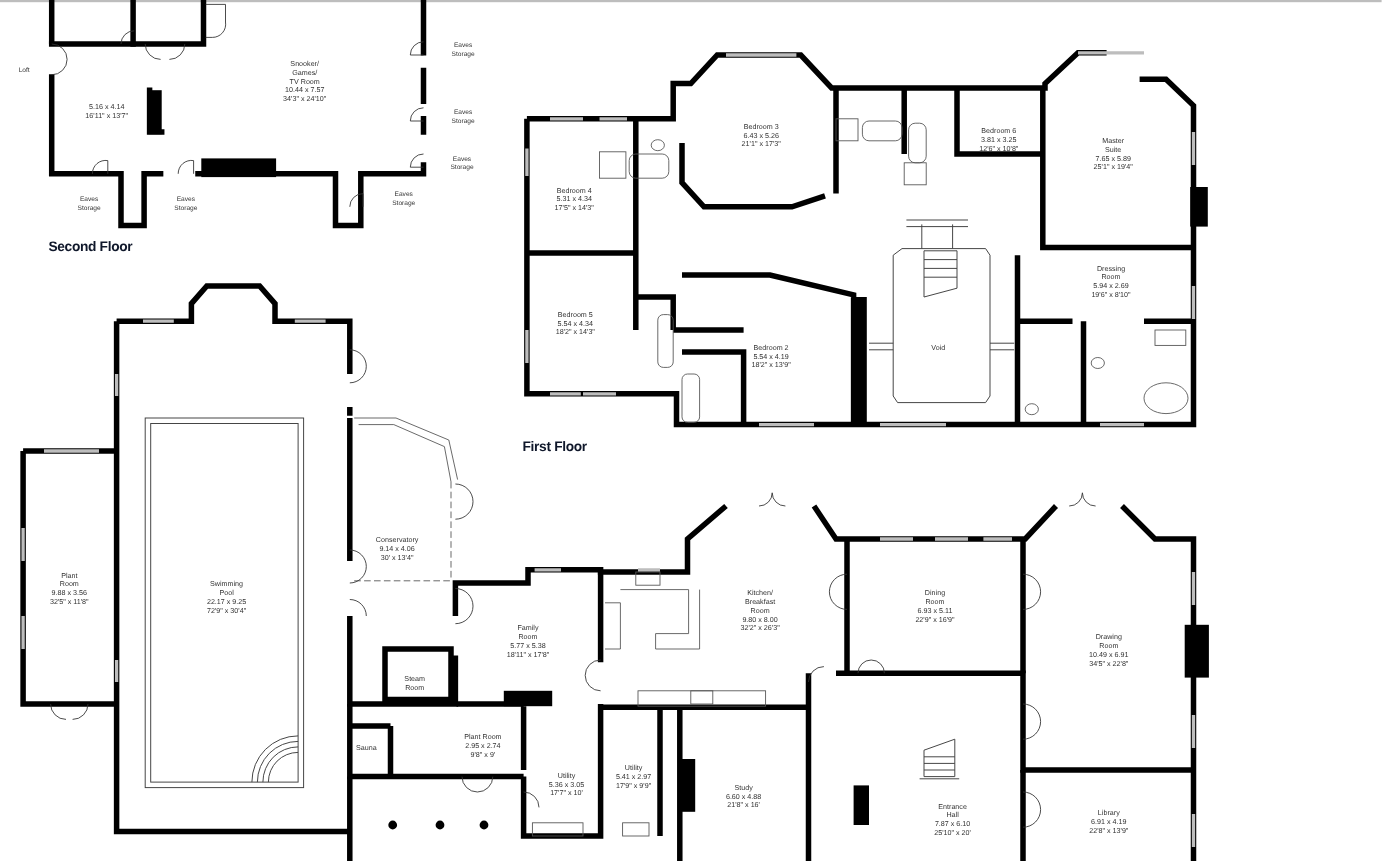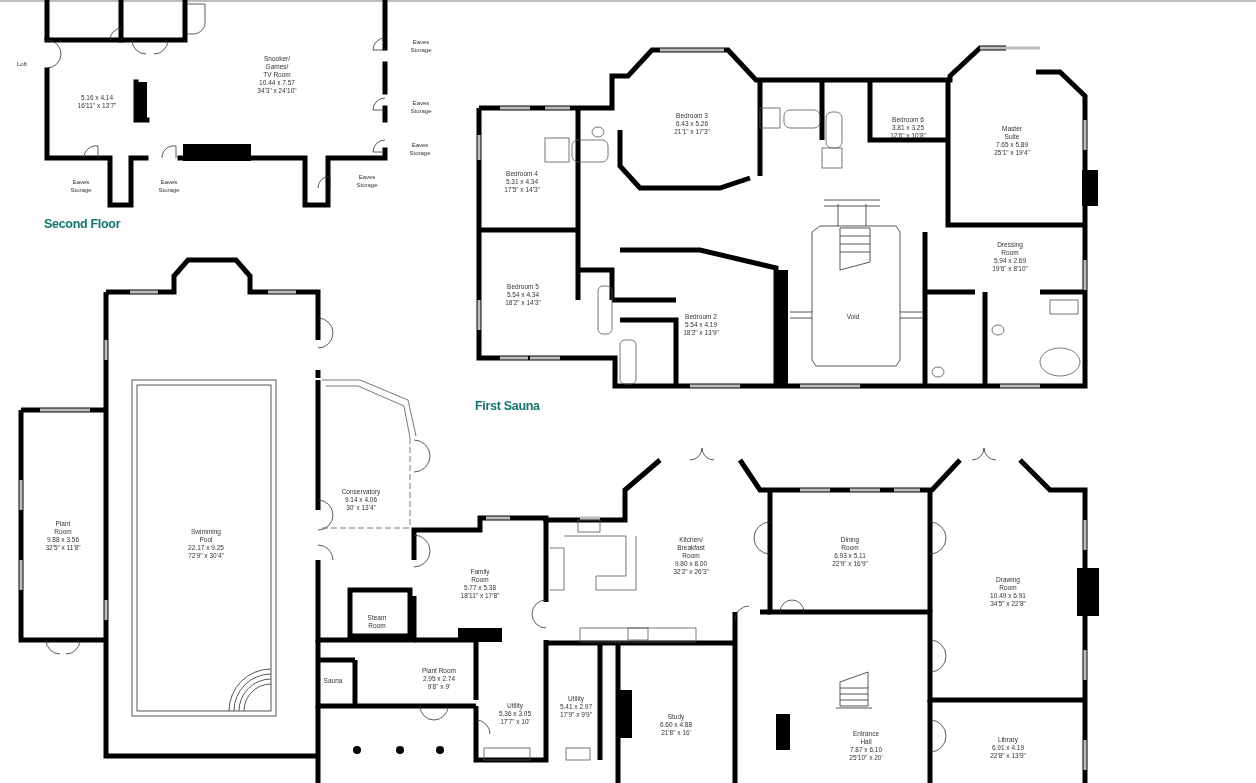--- a/index.html
+++ b/index.html
@@ -1,20 +1,20 @@
 <!DOCTYPE html>
 <html><head>
 <meta charset="utf-8">
 <style>
   html, body { margin:0; padding:0; background:#ffffff; }
   body { width:1256px; height:783px; overflow:hidden; position:relative; font-family:"Liberation Sans", sans-serif; }
   #plan { position:absolute; left:0; top:0; width:1256px; height:783px; }
   .topline { position:absolute; left:0; top:0; width:1256px; height:2px; background:#bdbdbd; }
   .label { position:absolute; text-align:center; font-size:6.5px; line-height:8px; color:#333; white-space:pre-line; transform:translateX(-50%); }
-  .floor-title { position:absolute; font-family:"Liberation Sans", sans-serif; font-weight:bold; font-size:12.5px; color:#0f766e; letter-spacing:-0.3px; }
+  .floor-title { position:absolute; font-family:"Liberation Sans", sans-serif; font-weight:bold; font-size:12.5px; color:#0f172a; letter-spacing:-0.3px; }
   .side { position:absolute; font-size:6px; line-height:8px; color:#333; text-align:center; white-space:pre-line; transform:translateX(-50%); }
 </style>
 </head>
 <body>
 
 <div class="topline"></div>
 
 <svg id="plan" viewBox="0 0 1256 783" xmlns="http://www.w3.org/2000/svg">
   <g stroke="#000" stroke-width="5" fill="none" stroke-linecap="square">
     <path d="M47 2 V38 M47 70 V158 H110 V205 H131 V158 H146"></path>
@@ -142,21 +142,21 @@
     <path d="M780 612 A12 12 0 0 1 792 600 M804 612 A12 12 0 0 0 792 600"></path>
     <path d="M930 640 A16 16 0 0 1 946 656 M930 672 A16 16 0 0 0 946 656 M930 720 A16 16 0 0 1 946 736 M930 752 A16 16 0 0 0 946 736"></path>
     <path d="M546 600 A14 14 0 0 0 532 614 M546 628 A14 14 0 0 1 532 614"></path>
     <path d="M420 706 A14 14 0 0 0 434 720 M448 706 A14 14 0 0 1 434 720"></path>
     <path d="M476 720 A14 14 0 0 1 490 734"></path>
     <path d="M735 620 A14 14 0 0 1 749 606"></path>
   </g>
 </svg>
 
 <div class="floor-title" style="left:44px;top:217px;">Second Floor</div>
-<div class="floor-title" style="left:475px;top:399px;">First Sauna</div>
+<div class="floor-title" style="left:475px;top:399px;">First Floor</div>
 
 <div class="side" style="left:22px;top:60px;">Loft</div>
 <div class="side" style="left:421px;top:38px;">Eaves
 Storage</div>
 <div class="side" style="left:421px;top:99px;">Eaves
 Storage</div>
 <div class="side" style="left:420px;top:141px;">Eaves
 Storage</div>
 <div class="side" style="left:81px;top:178px;">Eaves
 Storage</div>

